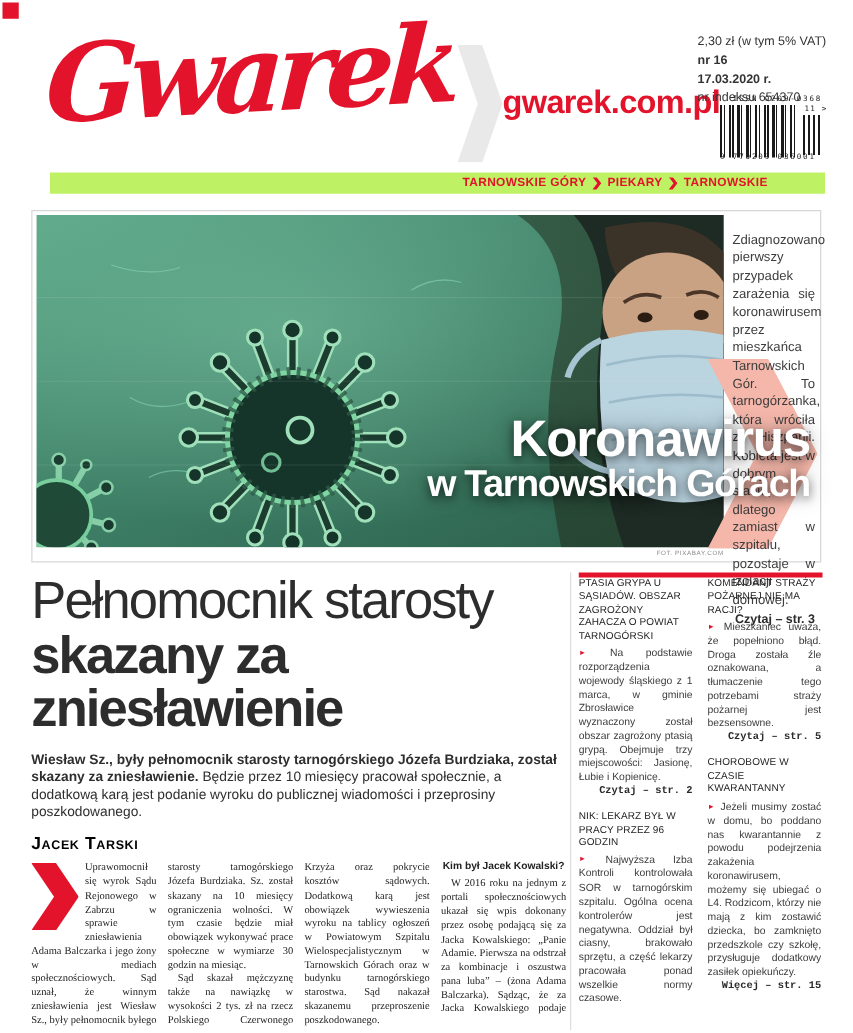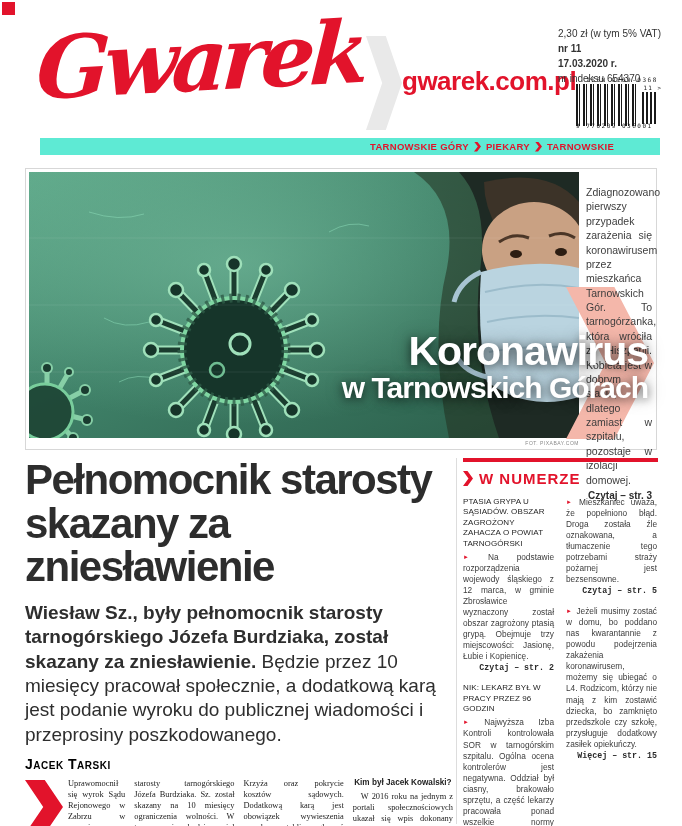--- a/index.html
+++ b/index.html
@@ -22,21 +22,21 @@
   .issn { font-size:6px; letter-spacing:1.5px; text-align:center; white-space:nowrap; }
   .bars-row { display:flex; align-items:flex-start; margin-top:1px; }
   .bars-main { width:60px; height:42px;
      background:repeating-linear-gradient(90deg,#1a1a1a 0 2px,#fff 2px 3px,#1a1a1a 3px 4px,#fff 4px 7px); }
   .bars-addon-wrap { margin-left:6px; width:20px; }
   .addon-label { font-size:6px; text-align:right; letter-spacing:1px; }
   .bars-addon { width:16px; height:32px; margin-top:1px;
      background:repeating-linear-gradient(90deg,#1a1a1a 0 2px,#fff 2px 4px); }
   .barcode-num { font-size:6px; letter-spacing:1.5px; text-align:left; margin-top:-4px; background:transparent; white-space:nowrap; }
 
-  .region-bar { position:absolute; left:40px; top:138px; width:620px; height:17px; background:#5eead4;
+  .region-bar { position:absolute; left:40px; top:138px; width:620px; height:17px; background:#bef264;
                 display:flex; }
   .region-bar .inner { margin-left:330px; display:flex; align-items:center; gap:5px;
                 font-size:9.5px; font-weight:bold; color:#e2132b; letter-spacing:0.3px; }
   .sm-chev { display:inline-block; width:7px; height:10px; background:#e2132b;
              clip-path:polygon(0% 0%, 45% 0%, 100% 50%, 45% 100%, 0% 100%, 55% 50%); }
 
   
   .hero-box { position:absolute; left:25px; top:168px; width:632px; height:282px;
               border:1px solid #d7d7d7; background:#fff; }
   .photo { position:absolute; left:3px; top:3px; width:550px; height:266px; overflow:hidden; }
@@ -50,23 +50,23 @@
   .teaser-link { margin-top:2px; font-weight:bold; text-align:right; font-size:10px; color:#2b2b2b; }
   .hero-headline { position:absolute; right:8px; top:162px; text-align:right; color:#fff; font-weight:bold;
             line-height:1.02; letter-spacing:-1px;
             text-shadow:0 2px 8px rgba(0,0,0,0.55), 0 0 18px rgba(0,0,0,0.35); }
   .hero-headline .l1 { font-size:41px; }
   .hero-headline .l2 { font-size:30px; }
 
   
   .story { position:absolute; left:25px; top:458px; width:428px; }
   .story h1 { font-weight:normal; font-size:42px; line-height:1.04; letter-spacing:-1.5px; color:#2d2d2d; }
-  .story h1 .t1 { font-weight:700; display:block; }
+  .story h1 .t1 { font-weight:400; display:block; }
   .story h1 .t2, .story h1 .t3 { font-weight:bold; display:block; }
-  .lead { margin-top:12px; font-size:19px; line-height:1.28; color:#2e2e2e; text-align:left; }
+  .lead { margin-top:12px; font-size:11px; line-height:1.28; color:#2e2e2e; text-align:left; }
   .lead .bold { font-weight:bold; }
   .author { margin-top:9px; font-size:14px; font-weight:bold; color:#000000; font-variant:small-caps; letter-spacing:0.5px; }
   .body-cols { margin-top:6px; height:134px; column-count:4; column-gap:9px;
                font-family:"Liberation Serif", serif; font-size:8.4px; line-height:1.32;
                text-align:justify; color:#222; overflow:hidden; }
   .drop-chev { float:left; width:38px; height:54px; background:#e2132b; margin:2px 5px 2px 0;
                clip-path:polygon(0% 0%, 52% 0%, 100% 50%, 52% 100%, 0% 100%, 48% 50%); }
   .body-cols p.ind { text-indent:8px; }
   .body-cols .subhead { font-family:"Liberation Sans", sans-serif; font-weight:bold; font-size:8.2px;
                margin:4px 0 2px; text-align:center; text-indent:0; }
@@ -92,21 +92,21 @@
 
 <div class="page">
 
   <div class="corner-mark"></div>
   <div class="logo">Gwarek</div>
   <div class="hdr-chevron"></div>
   <div class="site">gwarek.com.pl</div>
 
   <div class="issue-info">
     <div>2,30 zł (w tym 5% VAT)</div>
-    <div class="b">nr 11</div>
+    <div class="b">nr 16</div>
     <div class="b">17.03.2020 r.</div>
     <div>nr indeksu 654370</div>
   </div>
 
   <div class="barcode-wrap">
     <div class="issn">ISSN 0209-0368</div>
     <div class="bars-row">
       <div class="bars-main"></div>
       <div class="bars-addon-wrap">
         <div class="addon-label">11 &gt;</div>
@@ -277,44 +277,42 @@
       <p><span class="drop-chev"></span><span>Uprawomocnił się wyrok Sądu Rejonowego w Zabrzu w sprawie zniesławienia Adama Balczarka i jego żony w mediach społecznościowych. Sąd uznał, że winnym zniesławienia jest Wiesław Sz., były pełnomocnik byłego starosty tarnogórskiego Józefa Burdziaka. Sz. został skazany na 10 miesięcy ograniczenia wolności. W tym czasie będzie miał obowiązek wykonywać prace społeczne w wymiarze 30 godzin na miesiąc.</span></p>
       <p class="ind">Sąd skazał mężczyznę także na nawiązkę w wysokości 2 tys. zł na rzecz Polskiego Czerwonego Krzyża oraz pokrycie kosztów sądowych. Dodatkową karą jest obowiązek wywieszenia wyroku na tablicy ogłoszeń w Powiatowym Szpitalu Wielospecjalistycznym w Tarnowskich Górach oraz w budynku tarnogórskiego starostwa. Sąd nakazał skazanemu przeproszenie poszkodowanego.</p>
       <p class="subhead">Kim był Jacek Kowalski?</p>
       <p class="ind">W 2016 roku na jednym z portali społecznościowych ukazał się wpis dokonany przez osobę podającą się za Jacka Kowalskiego: „Panie Adamie. Pierwsza na odstrzał za kombinacje i oszustwa pana luba” – (żona Adama Balczarka). Sądząc, że za Jacka Kowalskiego podaje się Wiesław Sz., Adam Balczarek zapytał, czy to groźby, a jeśli tak, to pod czyim adresem. Jacek Kowalski nie zasypiał gruszek w popiele.</p>
 
     </div>
   </div>
 
   <div class="sidebar">
     <div class="sb-topline"></div>
-    <div class="sb-title-row">
-      <span class="sb-title-chev"></span>
-      <span class="sb-title">W NUMERZE</span>
-    </div>
     <div class="sb-cols">
       <div class="sb-col">
         <div class="sb-item">
           <h3>PTASIA GRYPA U SĄSIADÓW. OBSZAR ZAGROŻONY ZAHACZA O POWIAT TARNOGÓRSKI</h3>
-          <div class="txt"><span class="bullet">►</span> <span>Na podstawie rozporządzenia wojewody śląskiego z 12 marca, w gminie Zbrosławice wyznaczony został obszar zagrożony ptasią grypą. Obejmuje trzy miejscowości: Jasionę, Łubie i Kopienicę.</span></div>
+          <div class="txt"><span class="bullet">►</span> <span>Na podstawie rozporządzenia wojewody śląskiego z 1 marca, w gminie Zbrosławice wyznaczony został obszar zagrożony ptasią grypą. Obejmuje trzy miejscowości: Jasionę, Łubie i Kopienicę.</span></div>
           <div class="lnk">Czytaj – str. 2</div>
         </div>
         <div class="sb-item">
           <h3>NIK: LEKARZ BYŁ W PRACY PRZEZ 96 GODZIN</h3>
           <div class="txt"><span class="bullet">►</span> <span>Najwyższa Izba Kontroli kontrolowała SOR w tarnogórskim szpitalu. Ogólna ocena kontrolerów jest negatywna. Oddział był ciasny, brakowało sprzętu, a część lekarzy pracowała ponad wszelkie normy czasowe.</span></div>
 
         </div>
 
       </div>
       <div class="sb-col">
         <div class="sb-item">
+          <h3>KOMENDANT STRAŻY POŻARNEJ NIE MA RACJI?</h3>
           <div class="txt"><span class="bullet">►</span> <span>Mieszkaniec uważa, że popełniono błąd. Droga została źle oznakowana, a tłumaczenie tego potrzebami straży pożarnej jest bezsensowne.</span></div>
           <div class="lnk">Czytaj – str. 5</div>
         </div>
         <div class="sb-item">
+          <h3>CHOROBOWE W CZASIE KWARANTANNY</h3>
           <div class="txt"><span class="bullet">►</span> <span>Jeżeli musimy zostać w domu, bo poddano nas kwarantannie z powodu podejrzenia zakażenia koronawirusem, możemy się ubiegać o L4. Rodzicom, którzy nie mają z kim zostawić dziecka, bo zamknięto przedszkole czy szkołę, przysługuje dodatkowy zasiłek opiekuńczy.</span></div>
           <div class="lnk">Więcej – str. 15</div>
         </div>
 
       </div>
     </div>
   </div>
 
 </div>
 

